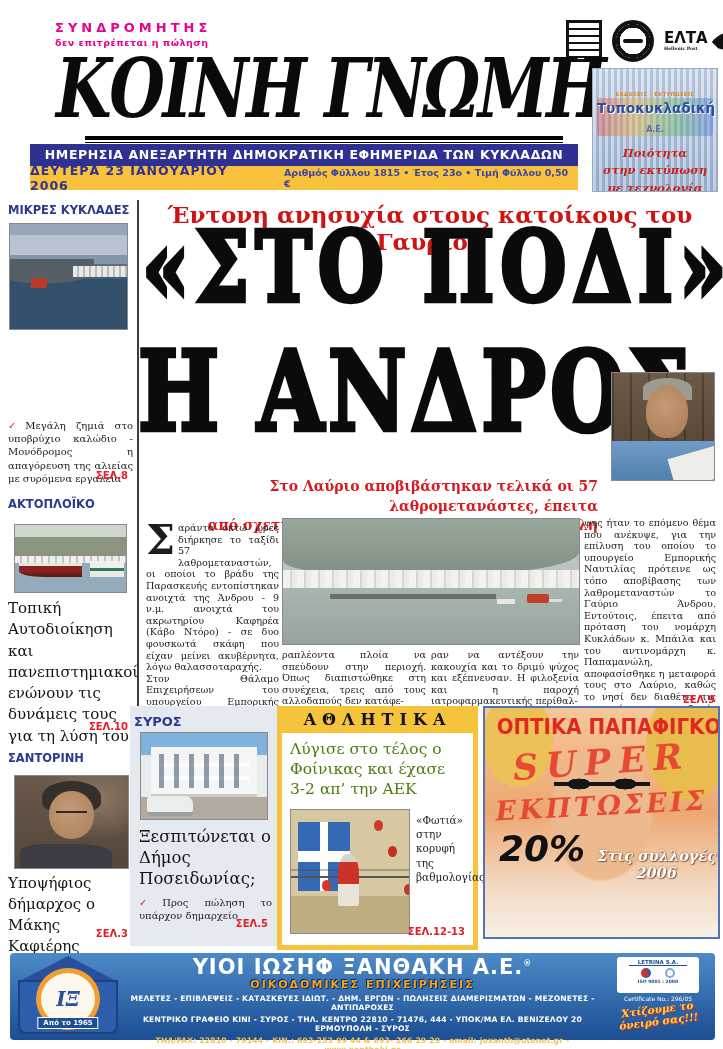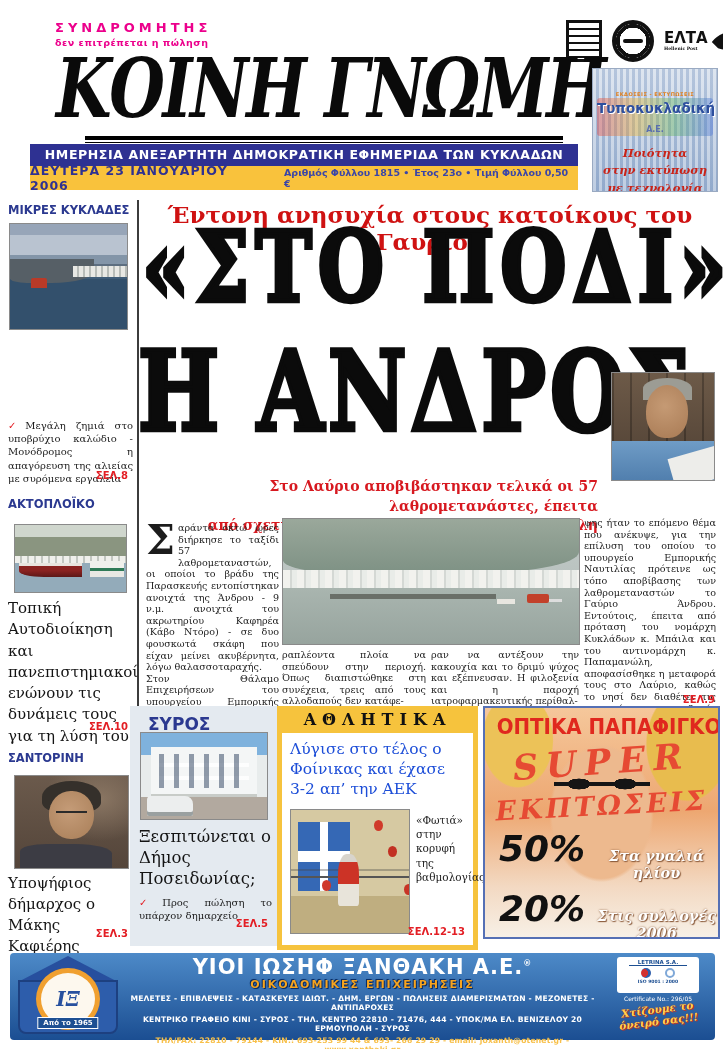--- a/index.html
+++ b/index.html
@@ -100,39 +100,39 @@
   .mh-boat{right:10%;top:60%;width:22px;height:9px;background:#c2402a;border-radius:2px;
      box-shadow:-32px 3px 0 -2px #e8e6e0,16px 2px 0 -3px #ddd;}
   .bodycol{position:absolute;font-size:9.6px;line-height:11.6px;text-align:justify;color:#1c1c1c;}
   .col1{left:146px;top:522px;width:133px;height:188px;white-space:pre-line;}
   .col2{left:282px;top:649px;width:144px;height:58px;}
   .col3{left:431px;top:649px;width:148px;height:58px;}
   .col4{left:584px;top:517px;width:132px;height:192px;}
   .dropcap{float:left;font-size:41px;line-height:34px;font-weight:bold;padding:1px 3px 0 0;}
   
   .syros{position:absolute;left:130px;top:706px;width:148px;height:240px;background:#e4eaf0;}
-  .sy-label{position:absolute;left:18px;top:8px;font-family:"DejaVu Sans",sans-serif;font-weight:bold;
-     font-size:17px;color:#2b3990;}
+  .sy-label{position:absolute;left:4px;top:8px;font-family:"DejaVu Sans",sans-serif;font-weight:bold;
+     font-size:13px;color:#2b3990;}
   .ph-building{left:10px;top:26px;width:128px;height:88px;
      background:linear-gradient(180deg,#7fb2dd 0 26%,#e8ecec 26% 74%,#b2a99f 74% 100%);}
   .sb-bld{left:8%;top:16%;width:84%;height:58%;background:#f4f6f6;box-shadow:inset 0 -3px 0 #c8ccc8;}
   .sb-win{left:14%;top:24%;width:72%;height:40%;
      background:repeating-linear-gradient(90deg,rgba(40,60,90,.5) 0 5px,transparent 5px 15px),
                 repeating-linear-gradient(180deg,transparent 0 9px,rgba(255,255,255,.85) 9px 13px);}
   .sb-van{left:5%;bottom:3%;width:36%;height:24%;background:#eceeee;border-radius:4px 8px 2px 2px;
      box-shadow:inset 0 -4px 0 #9aa0a0;}
   .sy-head{position:absolute;left:9px;top:120px;width:133px;font-size:16.5px;line-height:1.28;color:#141414;}
   .sy-note{position:absolute;left:9px;top:190px;width:133px;font-size:10px;line-height:1.32;text-align:justify;}
   .sy-ref{left:58px;top:212px;width:80px;}
   
   .sports{position:absolute;left:277px;top:706px;width:201px;height:244px;background:#f6c33d;}
   .sp-label{height:27px;line-height:27px;text-align:center;font-family:"DejaVu Serif",serif;
      font-weight:bold;font-size:16px;letter-spacing:6px;color:#111;}
   .sp-inner{position:absolute;left:5px;right:5px;top:27px;bottom:5px;background:#fff;}
-  .sp-head{margin:6px 8px 4px 8px;font-size:15.5px;line-height:1.3;color:#1d4ed8;}
+  .sp-head{margin:6px 8px 4px 8px;font-size:15.5px;line-height:1.3;color:#4d7c0f;}
   .ph-volley{left:8px;top:76px;width:120px;height:125px;
      background:linear-gradient(180deg,#d6c9a2 0 70%,#bfae80 70% 100%);}
   .vb-flag{left:6%;top:10%;width:44%;height:56%;
      background:linear-gradient(#fff,#fff) center/100% 16% no-repeat,
                 linear-gradient(#fff,#fff) center/16% 100% no-repeat,#3568b5;}
   .vb-net{left:0;top:54%;width:100%;height:2px;background:#555;box-shadow:0 -7px 0 rgba(70,70,70,.35);}
   .vb-player{left:40%;top:36%;width:18%;height:42%;border-radius:40% 40% 8% 8%;
      background:linear-gradient(180deg,#d8d4cc 16%,#cc3326 16% 58%,#e8e4da 58%);}
   .vb-balloons{left:70%;top:8%;width:9px;height:11px;background:#d03a2a;border-radius:50%;
      box-shadow:14px 26px 0 #c23022,-52px 60px 0 #cf382a,30px 64px 0 #c83426;}
@@ -331,24 +331,20 @@
       <div class="pref sp-ref" style="position:absolute;">ΣΕΛ.12-13</div>
     </div>
   </div>
 
   <div class="optics">
     <div class="og"></div>
     <div class="op-brand">ΟΠΤΙΚΑ ΠΑΠΑΦΙΓΚΟΣ</div>
     <div class="op-sup">SUPER</div>
     <div class="op-ekp">ΕΚΠΤΩΣΕΙΣ</div>
     <div class="op-row">
-      <span class="op-pct">50%</span>
-      <span class="op-lab">Στα γυαλιά ηλίου</span>
-    </div>
-    <div class="op-row">
       <span class="op-pct">20%</span>
       <span class="op-lab">Στις συλλογές 2006</span>
     </div>
   </div>
 
   <div class="footer">
     <div class="x-logo">
       <div class="x-roof"></div>
       <div class="x-body"></div>
       <div class="x-oval">ΙΞ</div>

